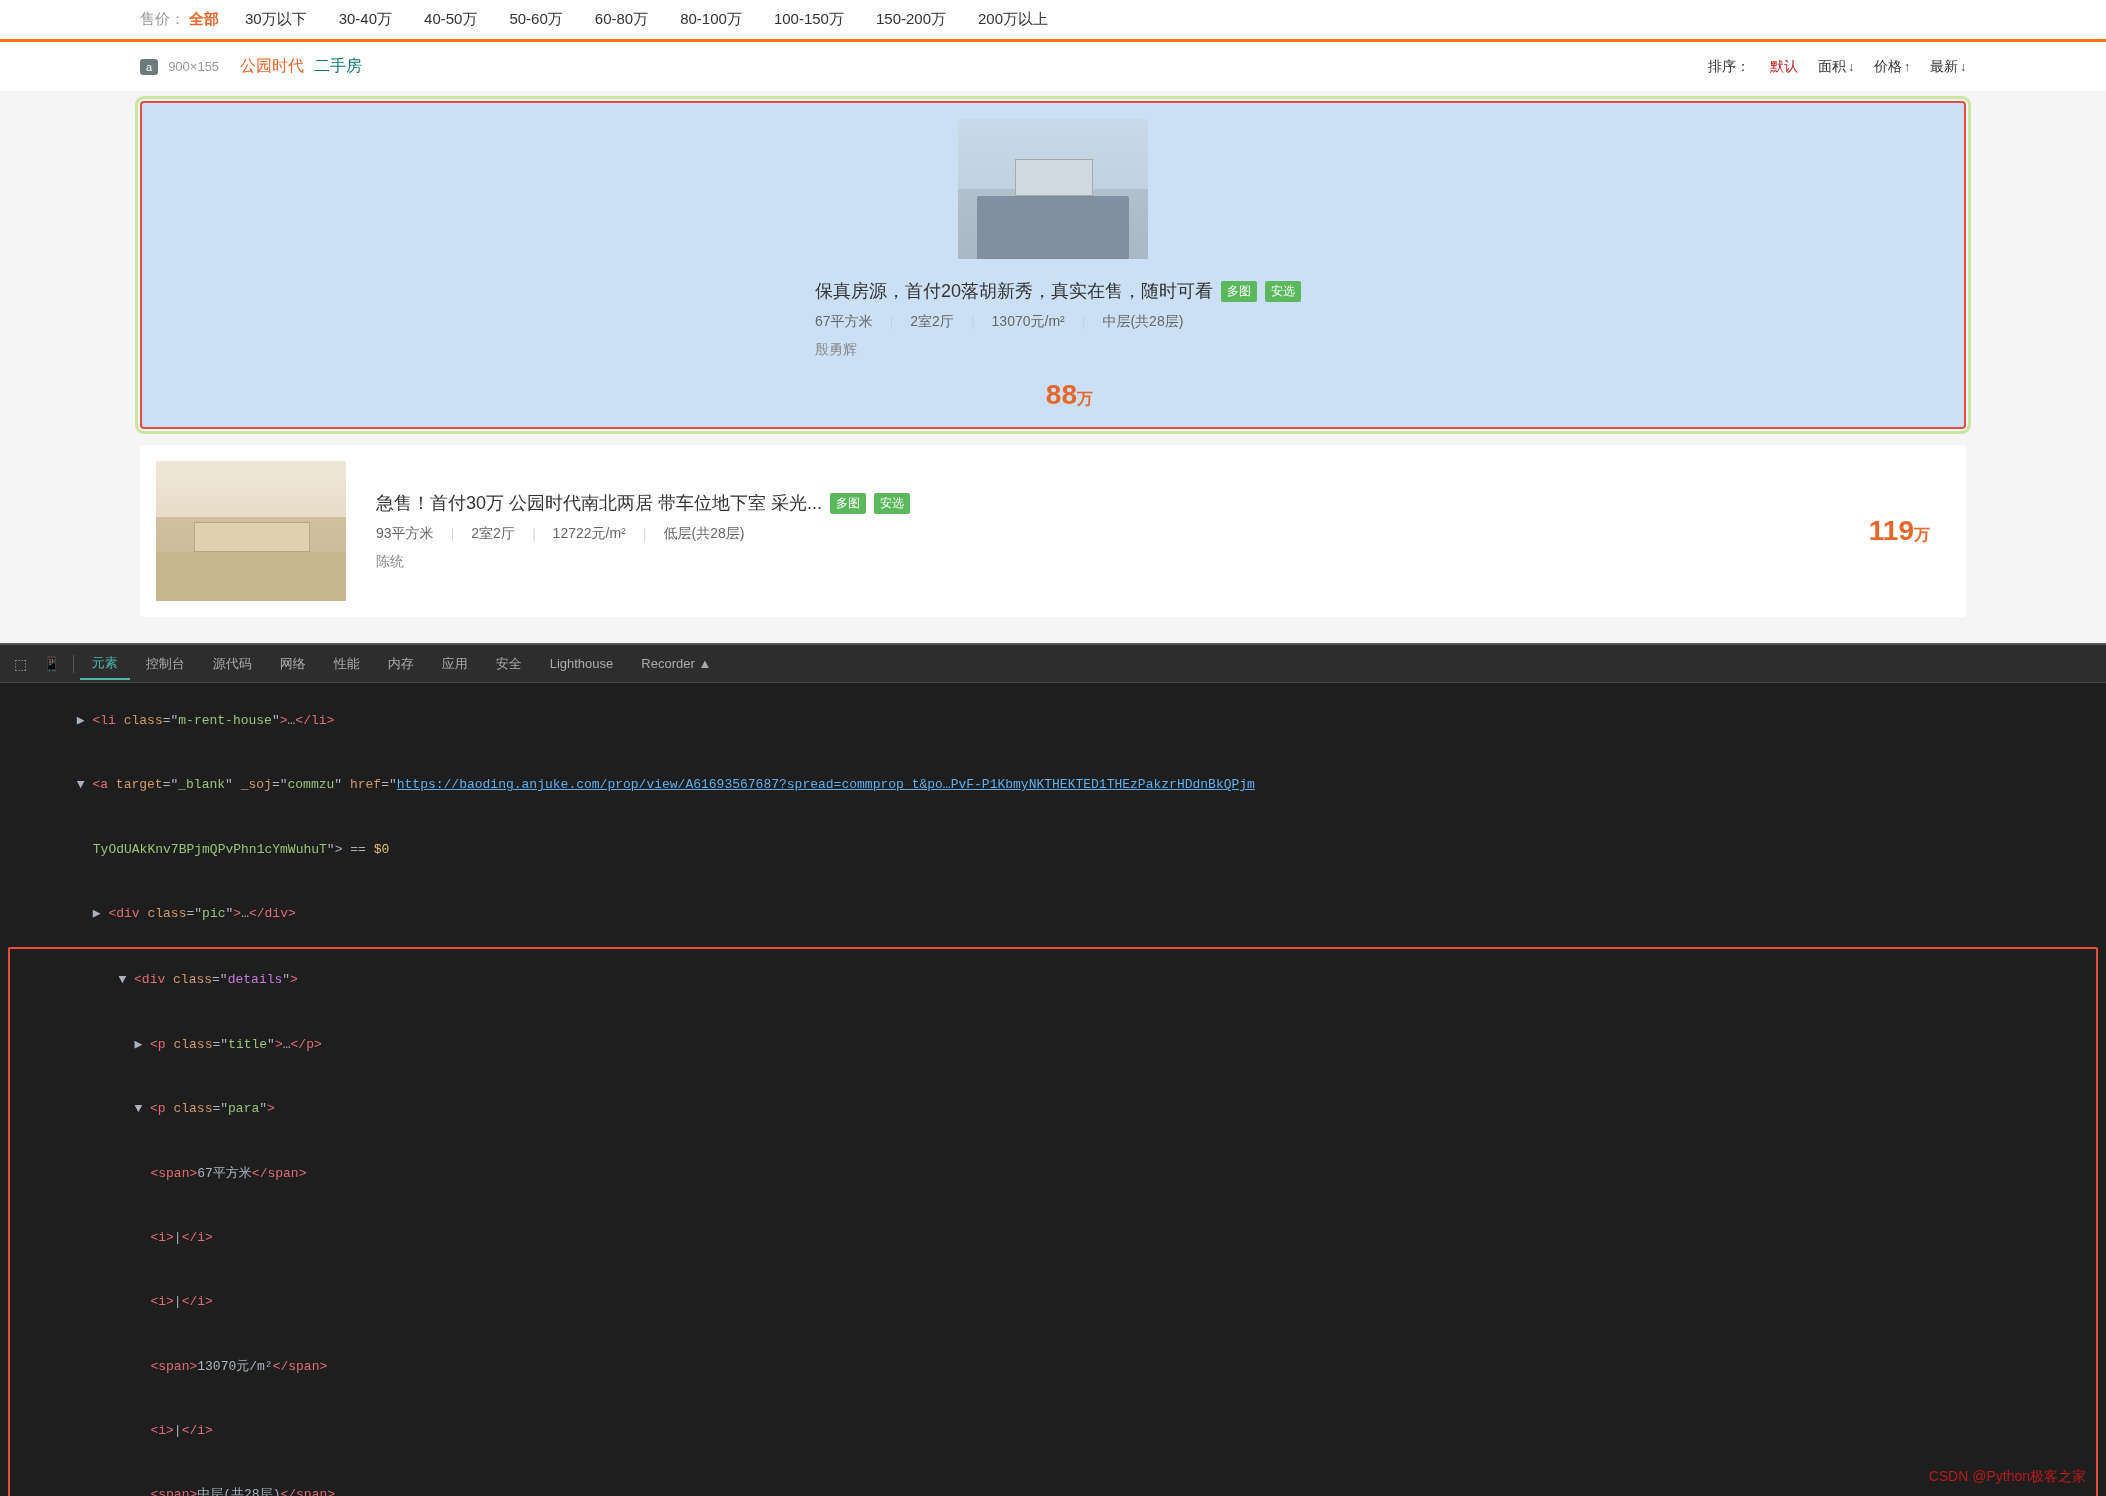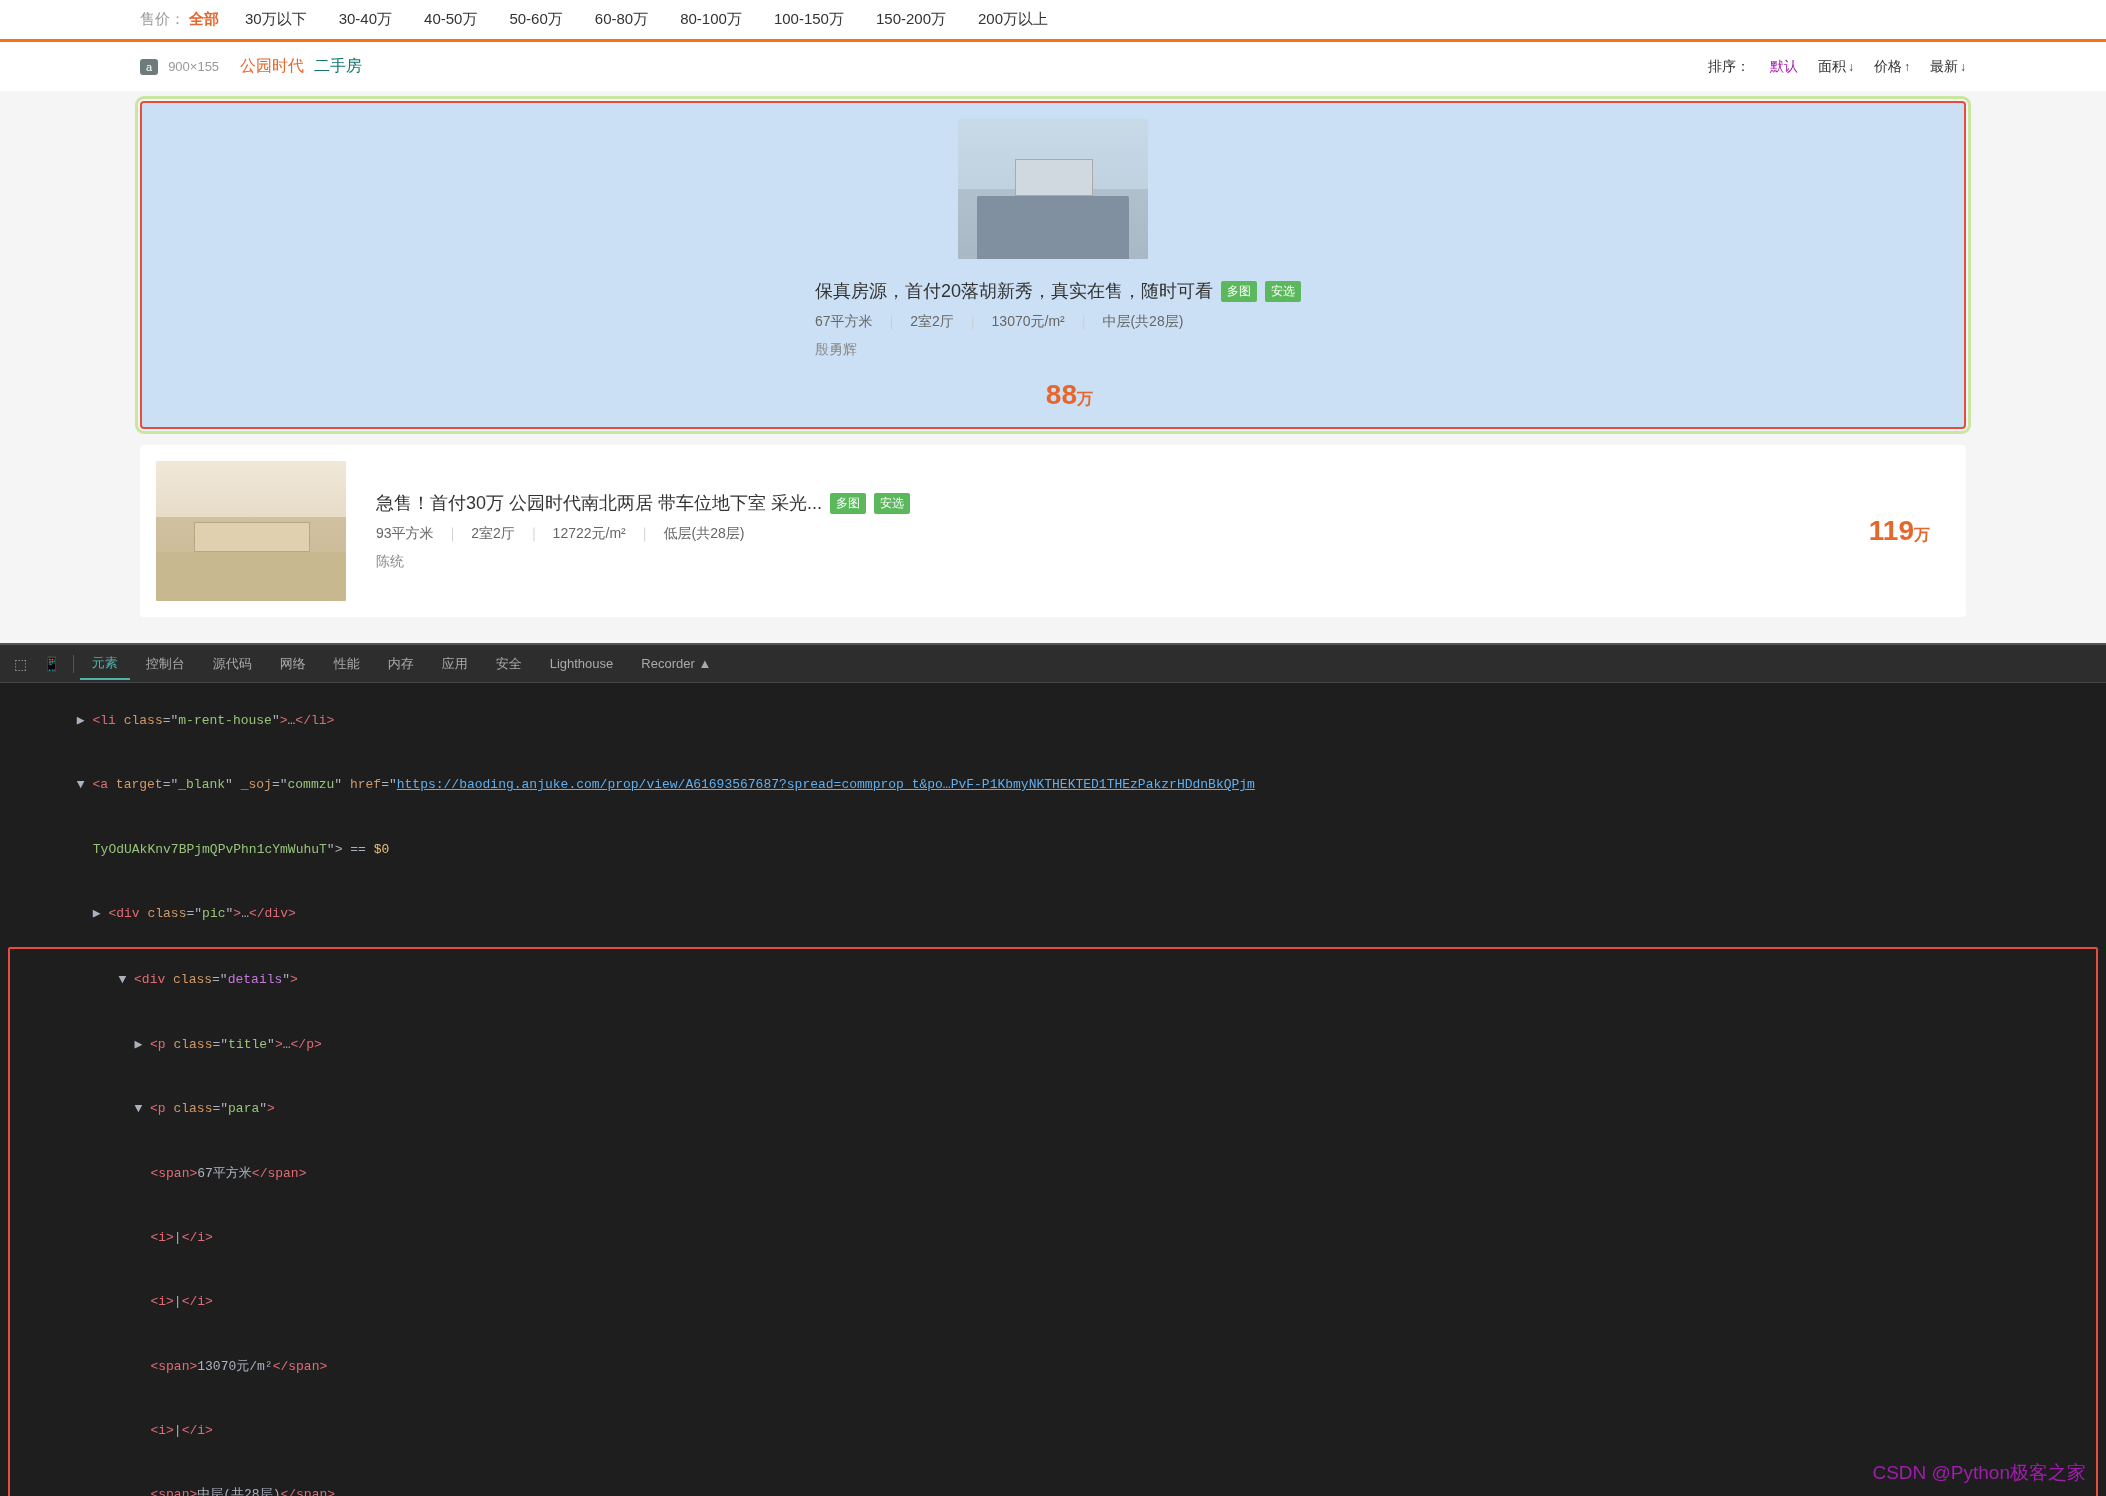--- a/index.html
+++ b/index.html
@@ -57,21 +57,21 @@
     }
     .search-keyword-suffix { font-size: 16px; color: #0f766e; }
     .sort-bar {
       display: flex;
       align-items: center;
       gap: 20px;
       font-size: 14px;
     }
     .sort-label { color: #333; }
     .sort-item { color: #333; cursor: pointer; display: flex; align-items: center; gap: 2px; }
-    .sort-item.active { color: #a21caf; }
+    .sort-item.active { color: #b91c1c; }
     .sort-arrow { font-size: 12px; }
 
     
     .listing-container {
       padding: 10px 140px;
       background: #f5f5f5;
     }
 
     
     .listing-featured {
@@ -252,22 +252,22 @@
     .indent-1 { padding-left: 30px; }
     .indent-2 { padding-left: 46px; }
     .indent-3 { padding-left: 62px; }
     .indent-4 { padding-left: 78px; }
 
     
     .watermark {
       position: fixed;
       bottom: 10px;
       right: 20px;
-      font-size: 19px;
-      color: #a21caf;
+      font-size: 14px;
+      color: #b91c1c;
       margin-left: 15px;
     }
 
     
     .furniture-1 {
       width: 100%;
       height: 100%;
       position: relative;
       background: linear-gradient(180deg, #c8dae8 0%, #c0d2e0 50%, #b0c0cc 50%, #a8b8c4 100%);
     }

